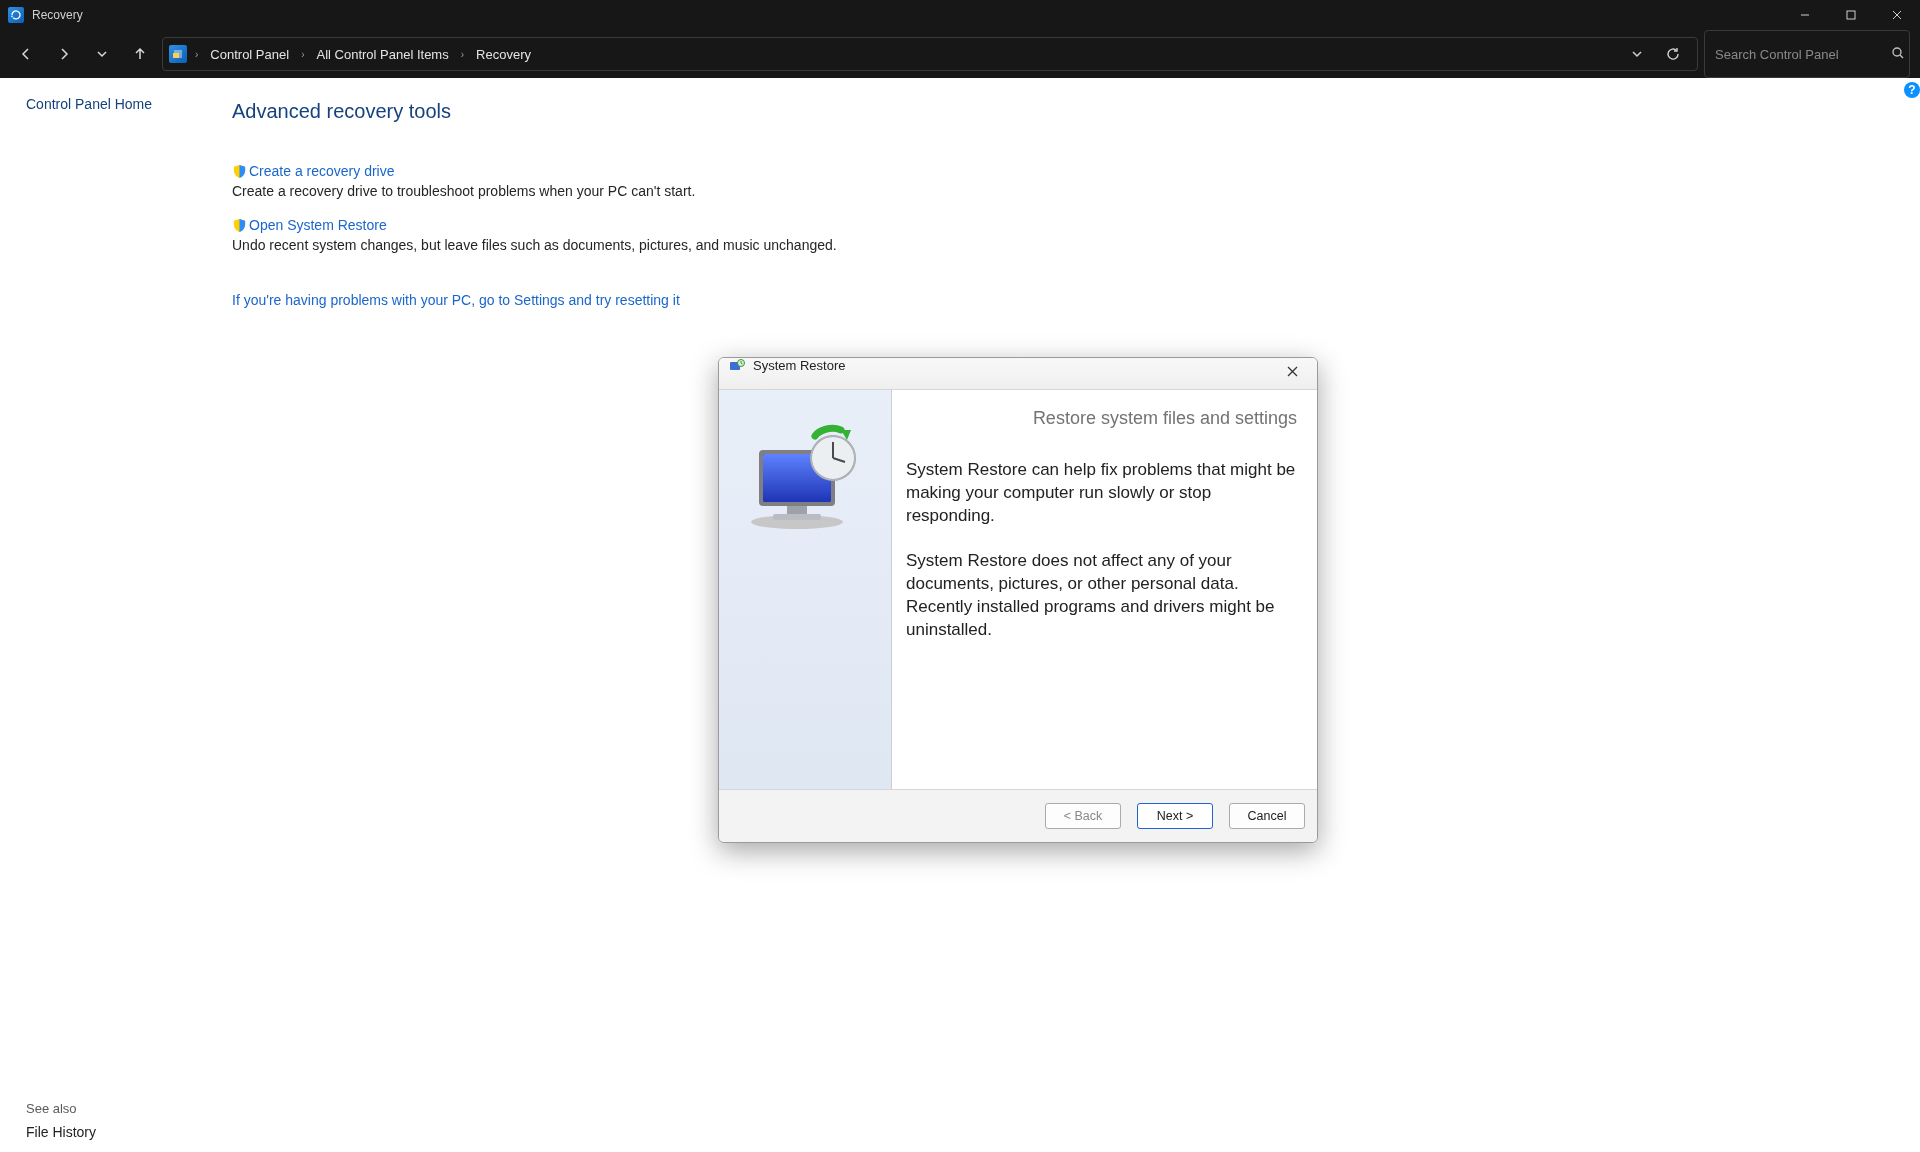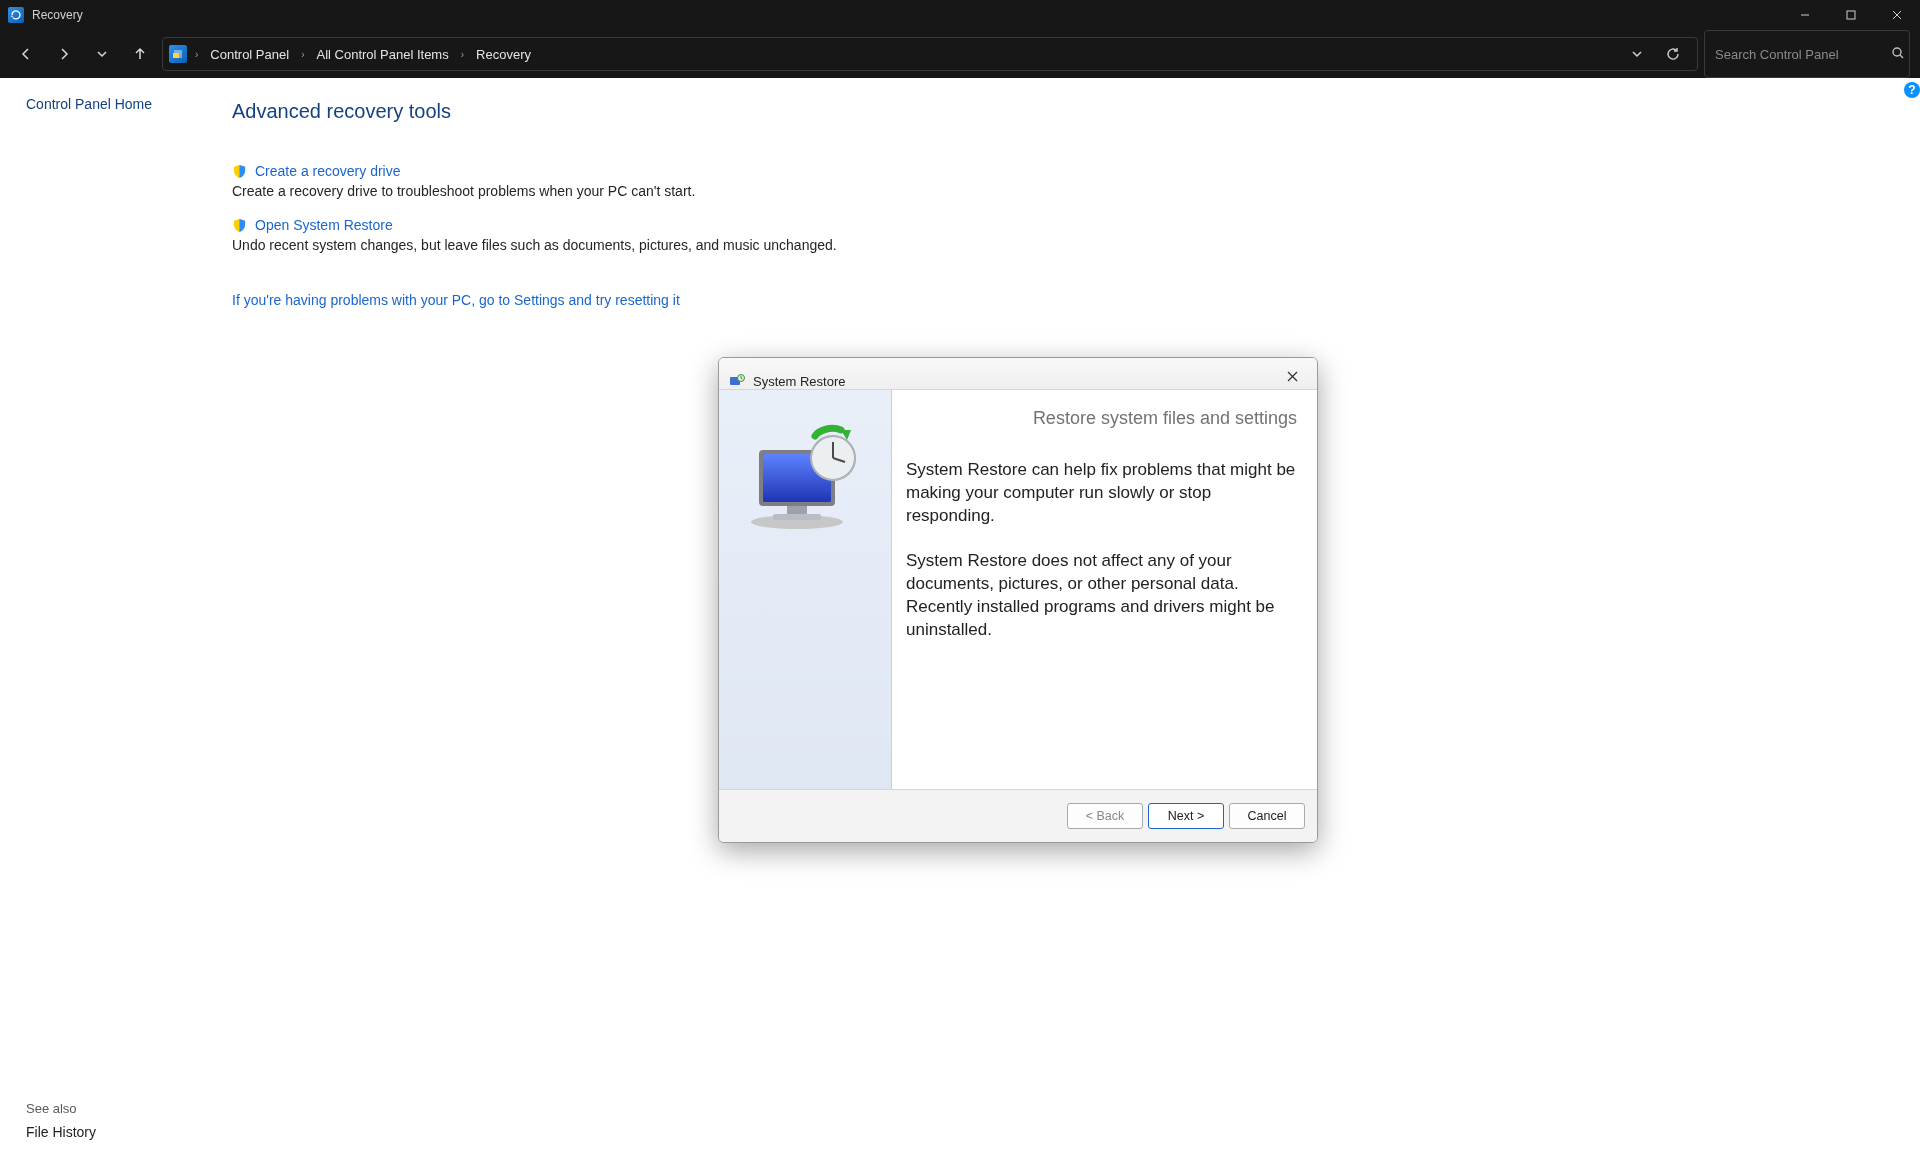--- a/index.html
+++ b/index.html
@@ -113,21 +113,21 @@
     padding:22px 30px 0 2px;
     color:#2a2a2a;
   }
   .page-heading{
     color:#14427f;
     font-size:20px;
     font-weight:400;
     margin-bottom:40px;
   }
   .tool-item{ margin-bottom:18px; }
-  .tool-link-row{ display:flex; align-items:center; gap:8px;}
+  .tool-link-row{ display:flex; align-items:center; gap:2px;}
   .shield-icon{
     width:15px;height:15px;
     display:inline-block;
     position:relative;
   }
   .shield-icon svg{display:block;}
   .tool-link{ color:#1a66cc; font-size:14px;}
   .tool-desc{ color:#252525; font-size:14px; margin-top:4px;}
   .reset-link{ color:#1a66cc; font-size:14px; margin-top:21px; display:inline-block;}
 
@@ -150,21 +150,21 @@
     border-radius:6px;
     box-shadow:0 8px 28px rgba(0,0,0,0.35);
     display:flex;
     flex-direction:column;
     overflow:hidden;
   }
   .dlg-titlebar{
     height:32px;
     background:linear-gradient(#f8f8f8,#efefef);
     border-bottom:1px solid #d6d6d6;
-    display:flex; align-items:flex-end;
+    display:flex; align-items:flex-start;
     padding:0 8px 0 10px;
     gap:8px;
   }
   .dlg-titlebar .dicon{
     width:16px;height:16px;
     display:flex;align-items:center;justify-content:center;
   }
   .dlg-title{ font-size:13px; color:#222;}
   .dlg-close{
     margin-left:auto;
@@ -188,21 +188,21 @@
     flex:1;
     padding:18px 20px 10px 14px;
     color:#222;
   }
   .dlg-heading{ font-size:18px; color:#737373; margin-bottom:30px; font-weight:400;text-align:right;}
   .dlg-p{ font-size:17px; color:#222; line-height:1.35; margin-bottom:22px;}
   .dlg-footer{
     height:52px;
     background:#f3f3f3;
     display:flex; align-items:center; justify-content:flex-end;
-    gap:5px; padding:0 12px;
+    gap:16px; padding:0 12px;
   }
   .dlg-btn{
     min-width:76px; height:26px;
     border:1px solid #aaa;
     background:#fdfdfd;
     border-radius:3px;
     font-size:12.5px;
     color:#222;
     display:flex;align-items:center;justify-content:center;
     padding:0 10px;

